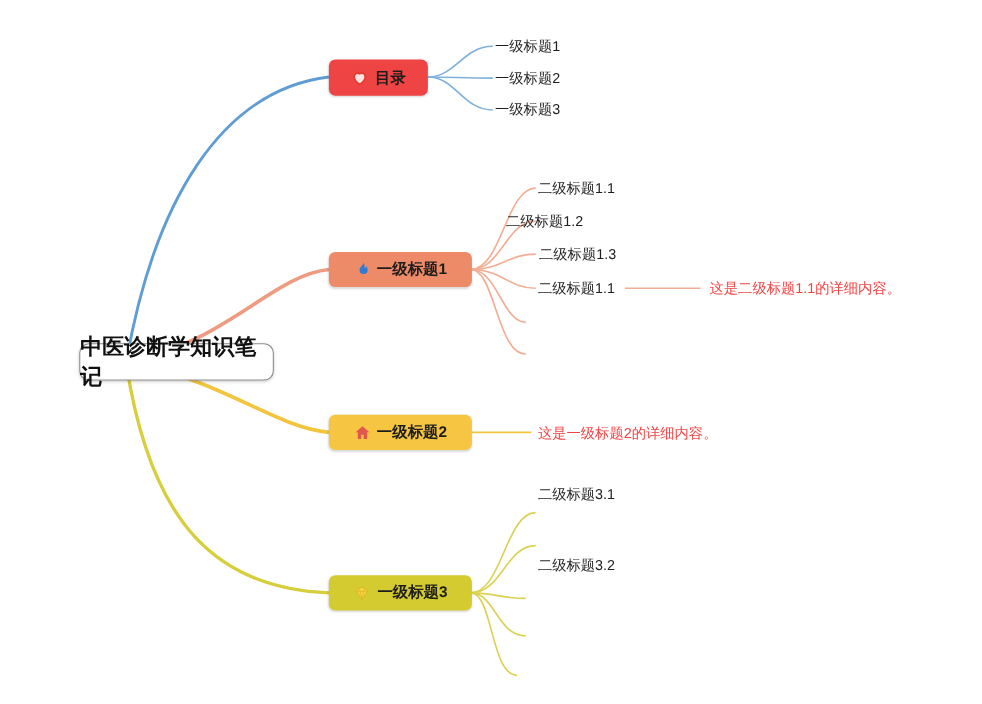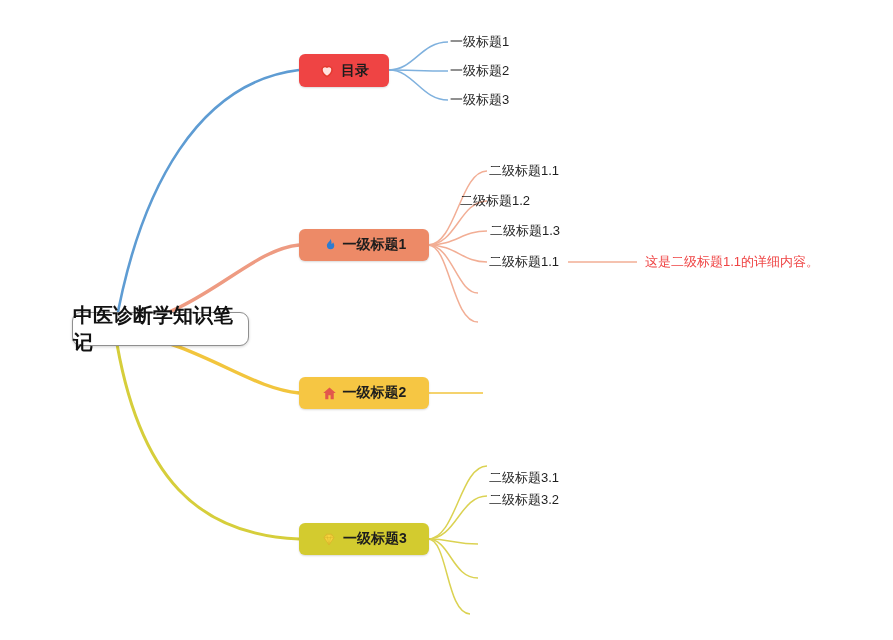--- a/index.html
+++ b/index.html
@@ -130,17 +130,18 @@
   <div class="leaf" style="left:450px;top:32px;">一级标题1</div>
   <div class="leaf" style="left:450px;top:61px;">一级标题2</div>
   <div class="leaf" style="left:450px;top:90px;">一级标题3</div>
 
   <div class="leaf" style="left:489px;top:161px;">二级标题1.1</div>
   <div class="leaf" style="left:460px;top:191px;">二级标题1.2</div>
   <div class="leaf" style="left:490px;top:221px;">二级标题1.3</div>
   <div class="leaf" style="left:489px;top:252px;">二级标题1.1</div>
   <div class="detail" style="left:645px;top:252px;">这是二级标题1.1的详细内容。</div>
 
+  <div class="detail" style="left:489px;top:384px;">这是一级标题2的详细内容。</div>
 
-  <div class="leaf" style="left:489px;top:468px;">二级标题3.1</div>
-  <div class="leaf" style="left:489px;top:490px;">二级标题3.2</div>
+  <div class="leaf" style="left:489px;top:440px;">二级标题3.1</div>
+  <div class="leaf" style="left:489px;top:504px;">二级标题3.2</div>
 
 </div>
 
 </body></html>

